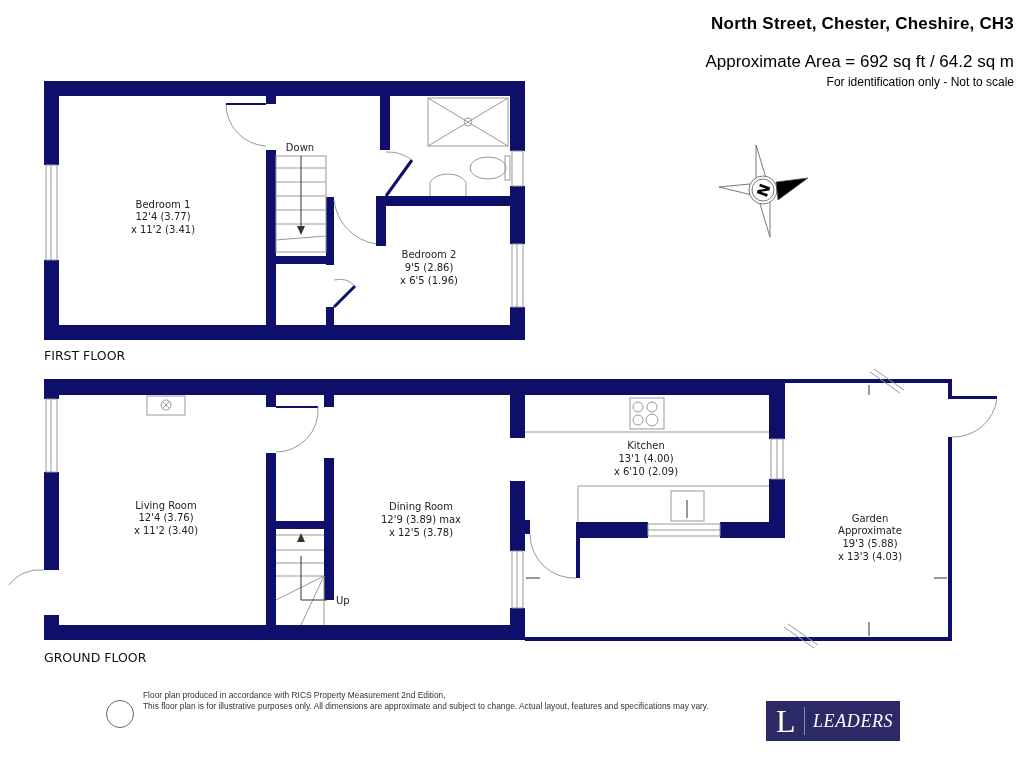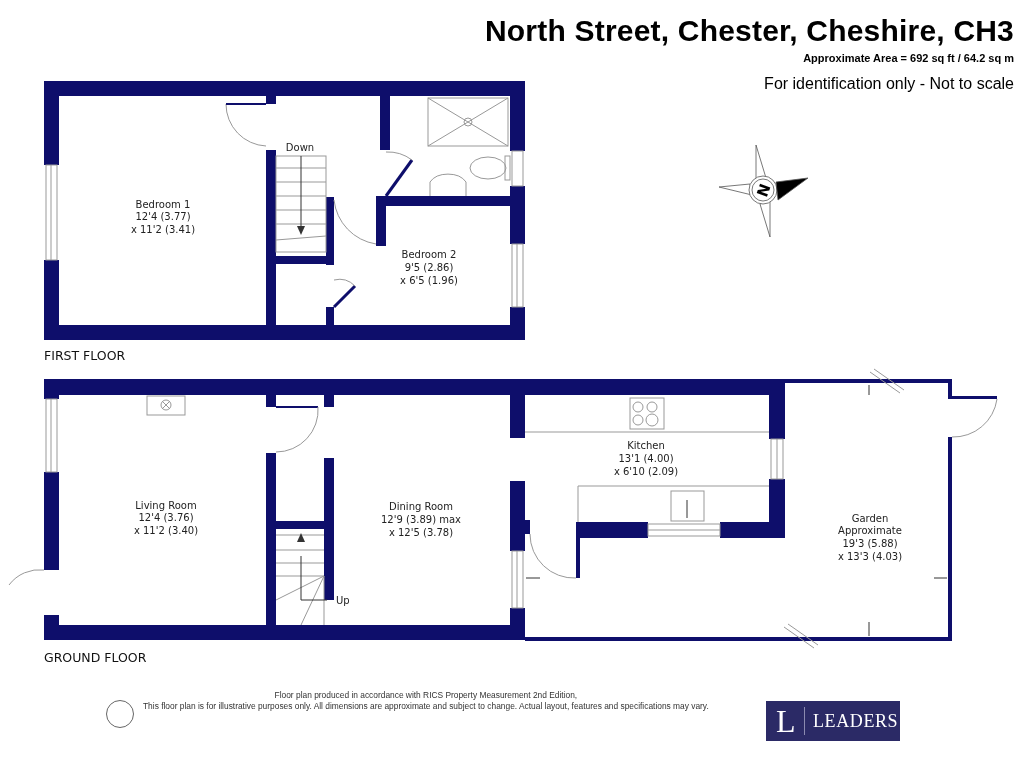--- a/index.html
+++ b/index.html
@@ -1,28 +1,28 @@
 <!DOCTYPE html>
 <html><head>
 <meta charset="utf-8">
 <style>
   html, body { margin:0; padding:0; background:#ffffff; }
   body { width:1024px; height:768px; position:relative; overflow:hidden; font-family:"Liberation Sans", sans-serif; color:#000; }
-  .title { position:absolute; right:10px; top:14px; font-size:30px; font-weight:bold; letter-spacing:0.2px; white-space:nowrap;text-align:center; }
-  .area { position:absolute; right:10px; top:52px; font-size:11px; white-space:nowrap;font-weight:bold; }
-  .disclaimer-top { position:absolute; right:10px; top:75px; font-size:16px; white-space:nowrap; }
+  .title { position:absolute; right:10px; top:14px; font-size:17px; font-weight:bold; letter-spacing:0.2px; white-space:nowrap;text-align:center; }
+  .area { position:absolute; right:10px; top:52px; font-size:17px; white-space:nowrap; }
+  .disclaimer-top { position:absolute; right:10px; top:75px; font-size:12px; white-space:nowrap; }
   svg.plan { position:absolute; left:0; top:0; }
   .room-label { font-family:"DejaVu Sans", sans-serif; font-size:10px; fill:#222; text-anchor:middle; }
   .floor-label { font-family:"DejaVu Sans", sans-serif; font-size:12.5px; fill:#111; }
-  .footer { position:absolute; left:143px; top:690px; font-size:8.4px; line-height:11.2px; color:#333; white-space:nowrap;text-align:center; }
+  .footer { position:absolute; left:143px; top:690px; font-size:8.4px; line-height:11.2px; color:#333; white-space:nowrap; }
   .footer-icon { position:absolute; left:106px; top:700px; width:26px; height:26px; border:1px solid #666; border-radius:50%; }
   .logo { position:absolute; left:766px; top:701px; width:134px; height:40px; background:#2b2a66; color:#fff; font-family:"Liberation Serif", serif; display:flex; align-items:center; }
   .logo .l { font-size:32px; padding-left:10px; width:22px; }
   .logo .sep { width:1px; height:28px; background:#8b8ab0; margin:0 8px 0 6px; }
-  .logo .name { font-size:18px; letter-spacing:0.6px; }
+  .logo .name { font-size:18px; letter-spacing:0.6px;font-style:italic; }
 </style>
 </head>
 <body>
 
 <div class="title">North Street, Chester, Cheshire, CH3</div>
 <div class="area">Approximate Area = 692 sq ft / 64.2 sq m</div>
 <div class="disclaimer-top">For identification only - Not to scale</div>
 
 <svg class="plan" width="1024" height="768" viewBox="0 0 1024 768">
   <g fill="#0e0e6b">

